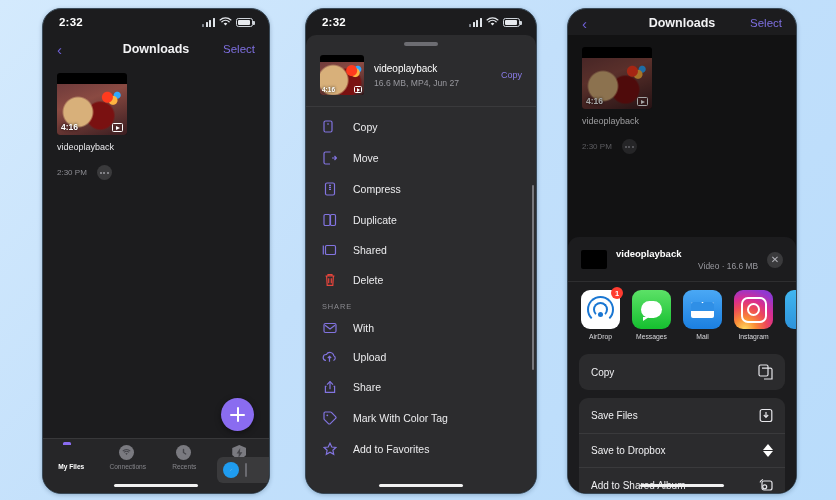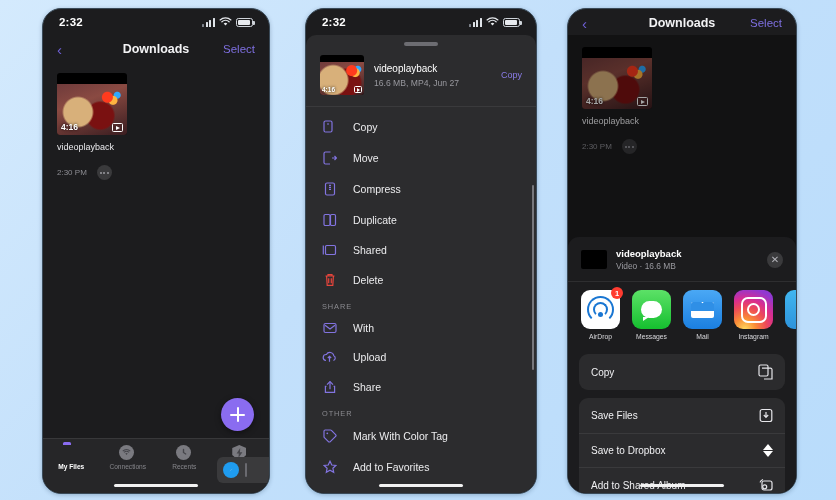--- a/index.html
+++ b/index.html
@@ -126,21 +126,21 @@
   .sect{font-size:7.4px;letter-spacing:.9px;color:#8b8b90;padding:7px 16px 2px;}
   .scrollbar{position:absolute;right:2px;top:150px;width:2.4px;height:185px;background:#77777c;border-radius:2px;}
 
   
   .dim{position:absolute;left:0;right:0;top:26px;bottom:0;background:rgba(0,0,0,.35);}
   .sharesheet{position:absolute;left:0;right:0;bottom:0;top:228px;background:#1c1c1e;border-radius:11px 11px 0 0;overflow:hidden;}
   .sh-head{display:flex;align-items:center;gap:9px;padding:11px 13px 10px;}
   .sh-thumb{width:26px;height:19px;background:#000;border-radius:2px;flex:none;}
   .sh-meta{flex:1;min-width:0;}
   .sh-meta .n{font-size:9.5px;font-weight:700;color:#fff;}
-  .sh-meta .s{font-size:8.4px;color:#9a9aa0;margin-top:2px;}
+  .sh-meta .s{font-size:8.4px;color:#9a9aa0;margin-top:2px;text-align:right;}
   .sh-close{width:16px;height:16px;border-radius:50%;background:#3a3a3c;display:flex;align-items:center;justify-content:center;color:#b4b4ba;font-size:10px;line-height:1;}
   .apps{display:flex;gap:12px;padding:8px 13px 6px;border-top:1px solid #2e2e30;}
   .app{width:39px;display:flex;flex-direction:column;align-items:center;gap:4px;flex:none;}
   .appicon{width:39px;height:39px;border-radius:9px;position:relative;display:flex;align-items:center;justify-content:center;overflow:visible;}
   .applab{font-size:6.8px;color:#d9d9dd;white-space:nowrap;}
   .badge{position:absolute;top:-3px;right:-3px;width:12px;height:12px;border-radius:50%;background:#ff3b30;color:#fff;font-size:7.5px;display:flex;align-items:center;justify-content:center;font-weight:700;}
   .ic-airdrop{background:#fff;}
   .ic-airdrop .rings{width:23px;height:23px;border-radius:50%;border:2px solid #1976d2;border-bottom-color:transparent;position:relative;}
   .ic-airdrop .rings::before{content:"";position:absolute;left:4px;top:4px;width:11px;height:11px;border-radius:50%;border:2px solid #1976d2;border-bottom-color:transparent;}
   .ic-airdrop .rings::after{content:"";position:absolute;left:9px;top:14px;width:5px;height:5px;background:#1976d2;border-radius:50%;}
@@ -379,21 +379,20 @@
           <span class="mico">
               <svg width="12" height="14" viewBox="0 0 12 14" fill="none" stroke="currentColor" stroke-width="1.2">
                 <path d="M3 4.6 6 1.6l3 3"></path>
                 <path d="M6 1.8v7.4"></path>
                 <path d="M2.4 6.4H1.4v6h9.2v-6H9.6"></path>
               </svg>
             </span>
           <span class="mlab">Share</span>
         </div>
 
-        <div class="sect">OTHER</div>
 
         <div class="mrow">
           <span class="mico">
               <svg width="14" height="14" viewBox="0 0 14 14" fill="none" stroke="currentColor" stroke-width="1.2">
                 <path d="M12.6 7.4 7.3 12.6a1.3 1.3 0 0 1-1.9 0L1.4 8.6a1.3 1.3 0 0 1-.4-1V2.2c0-.7.5-1.2 1.2-1.2h5.2c.4 0 .7.1 1 .4l4.2 4.2c.5.5.5 1.3 0 1.8z"></path>
                 <circle cx="4.3" cy="4.3" r=".9" fill="currentColor" stroke="none"></circle>
               </svg>
             </span>
           <span class="mlab">Mark With Color Tag</span>
         </div>

